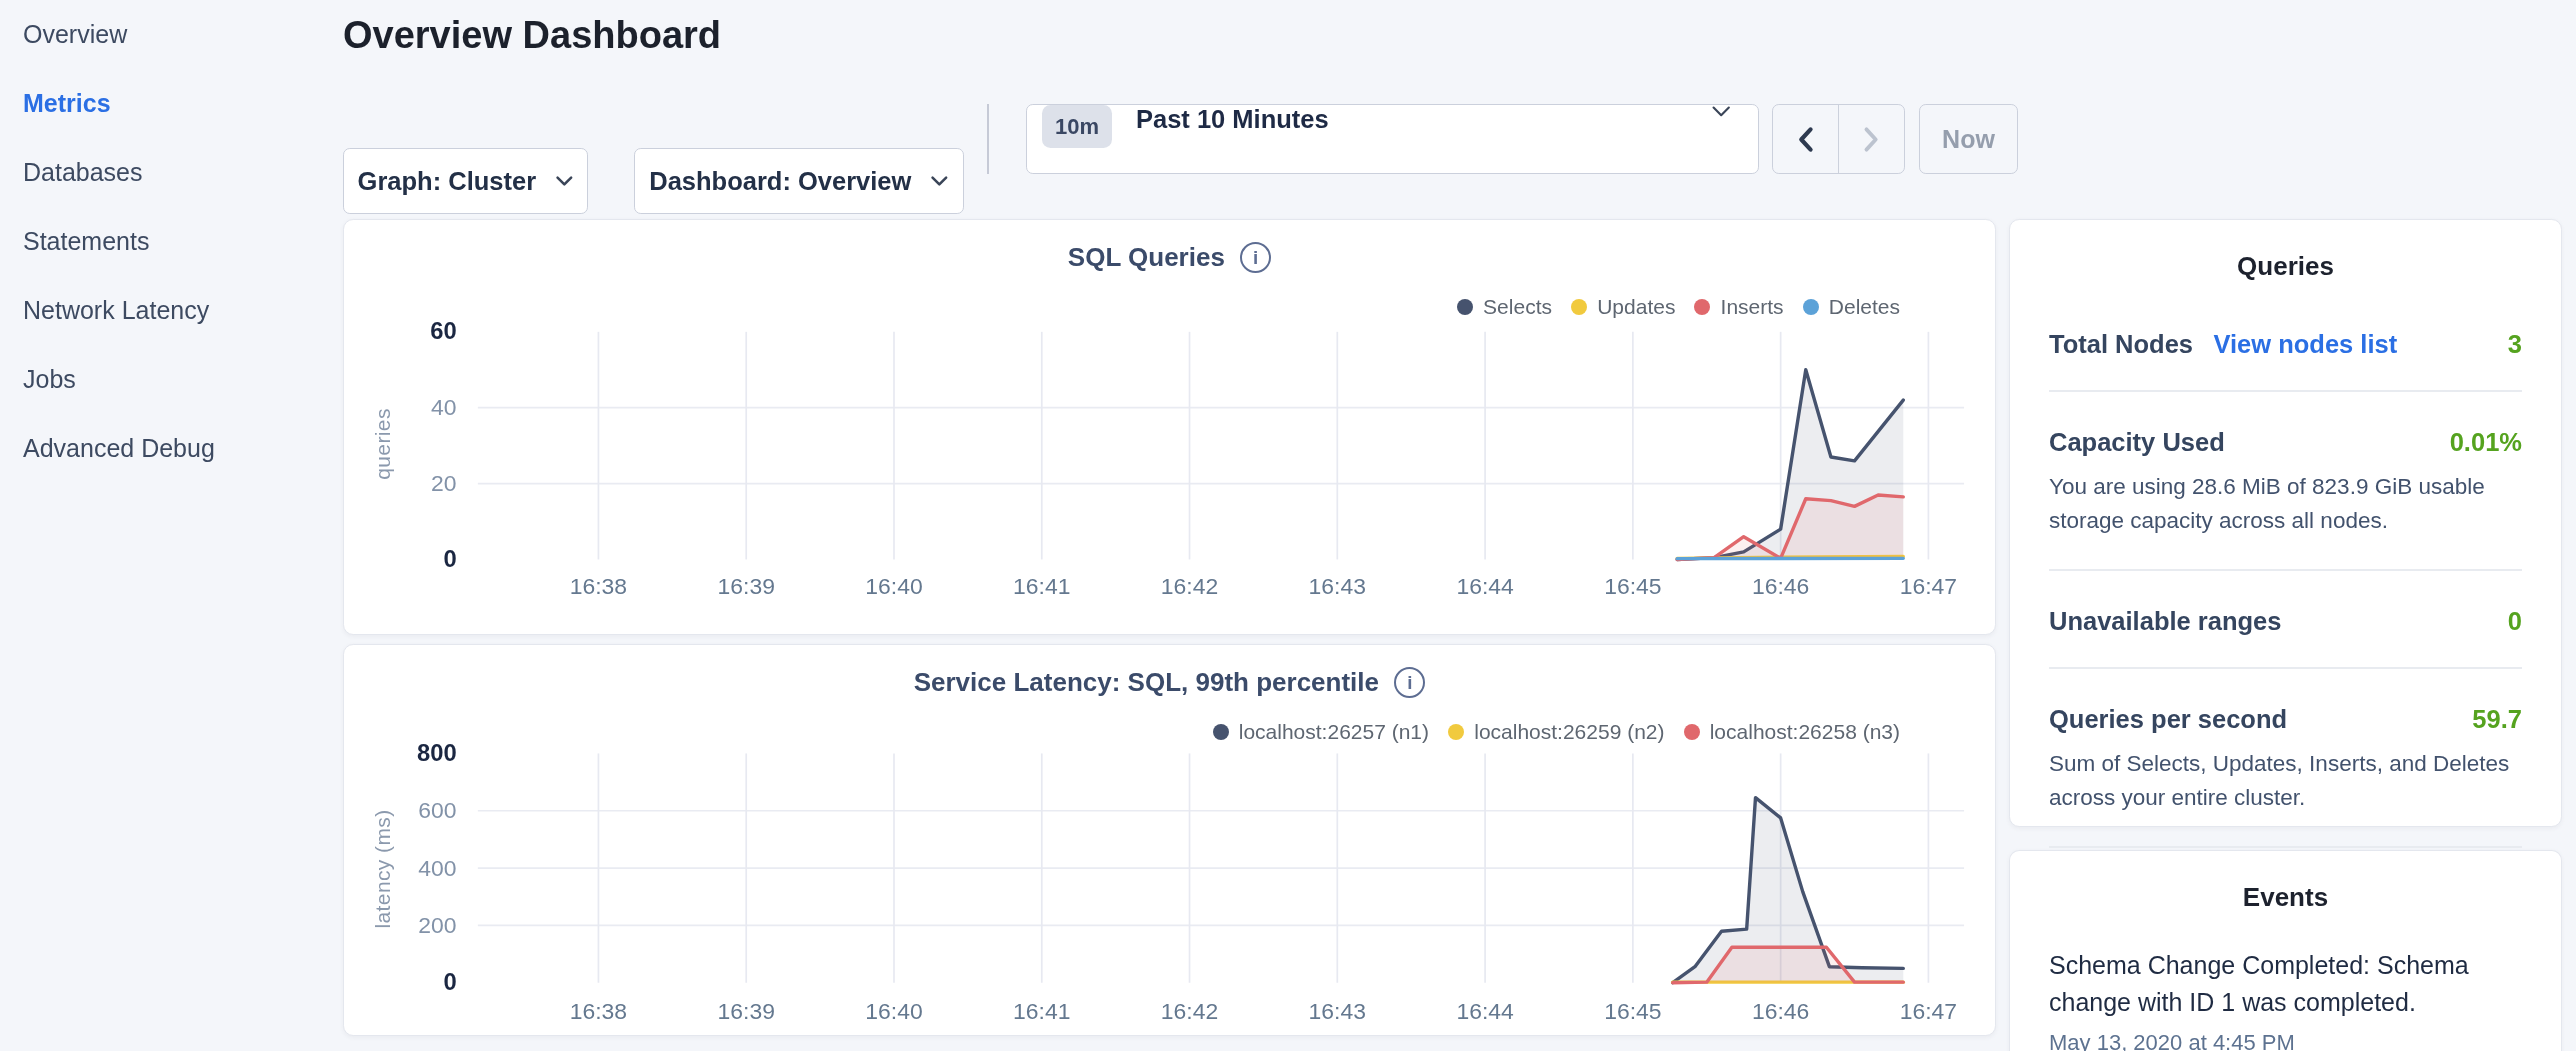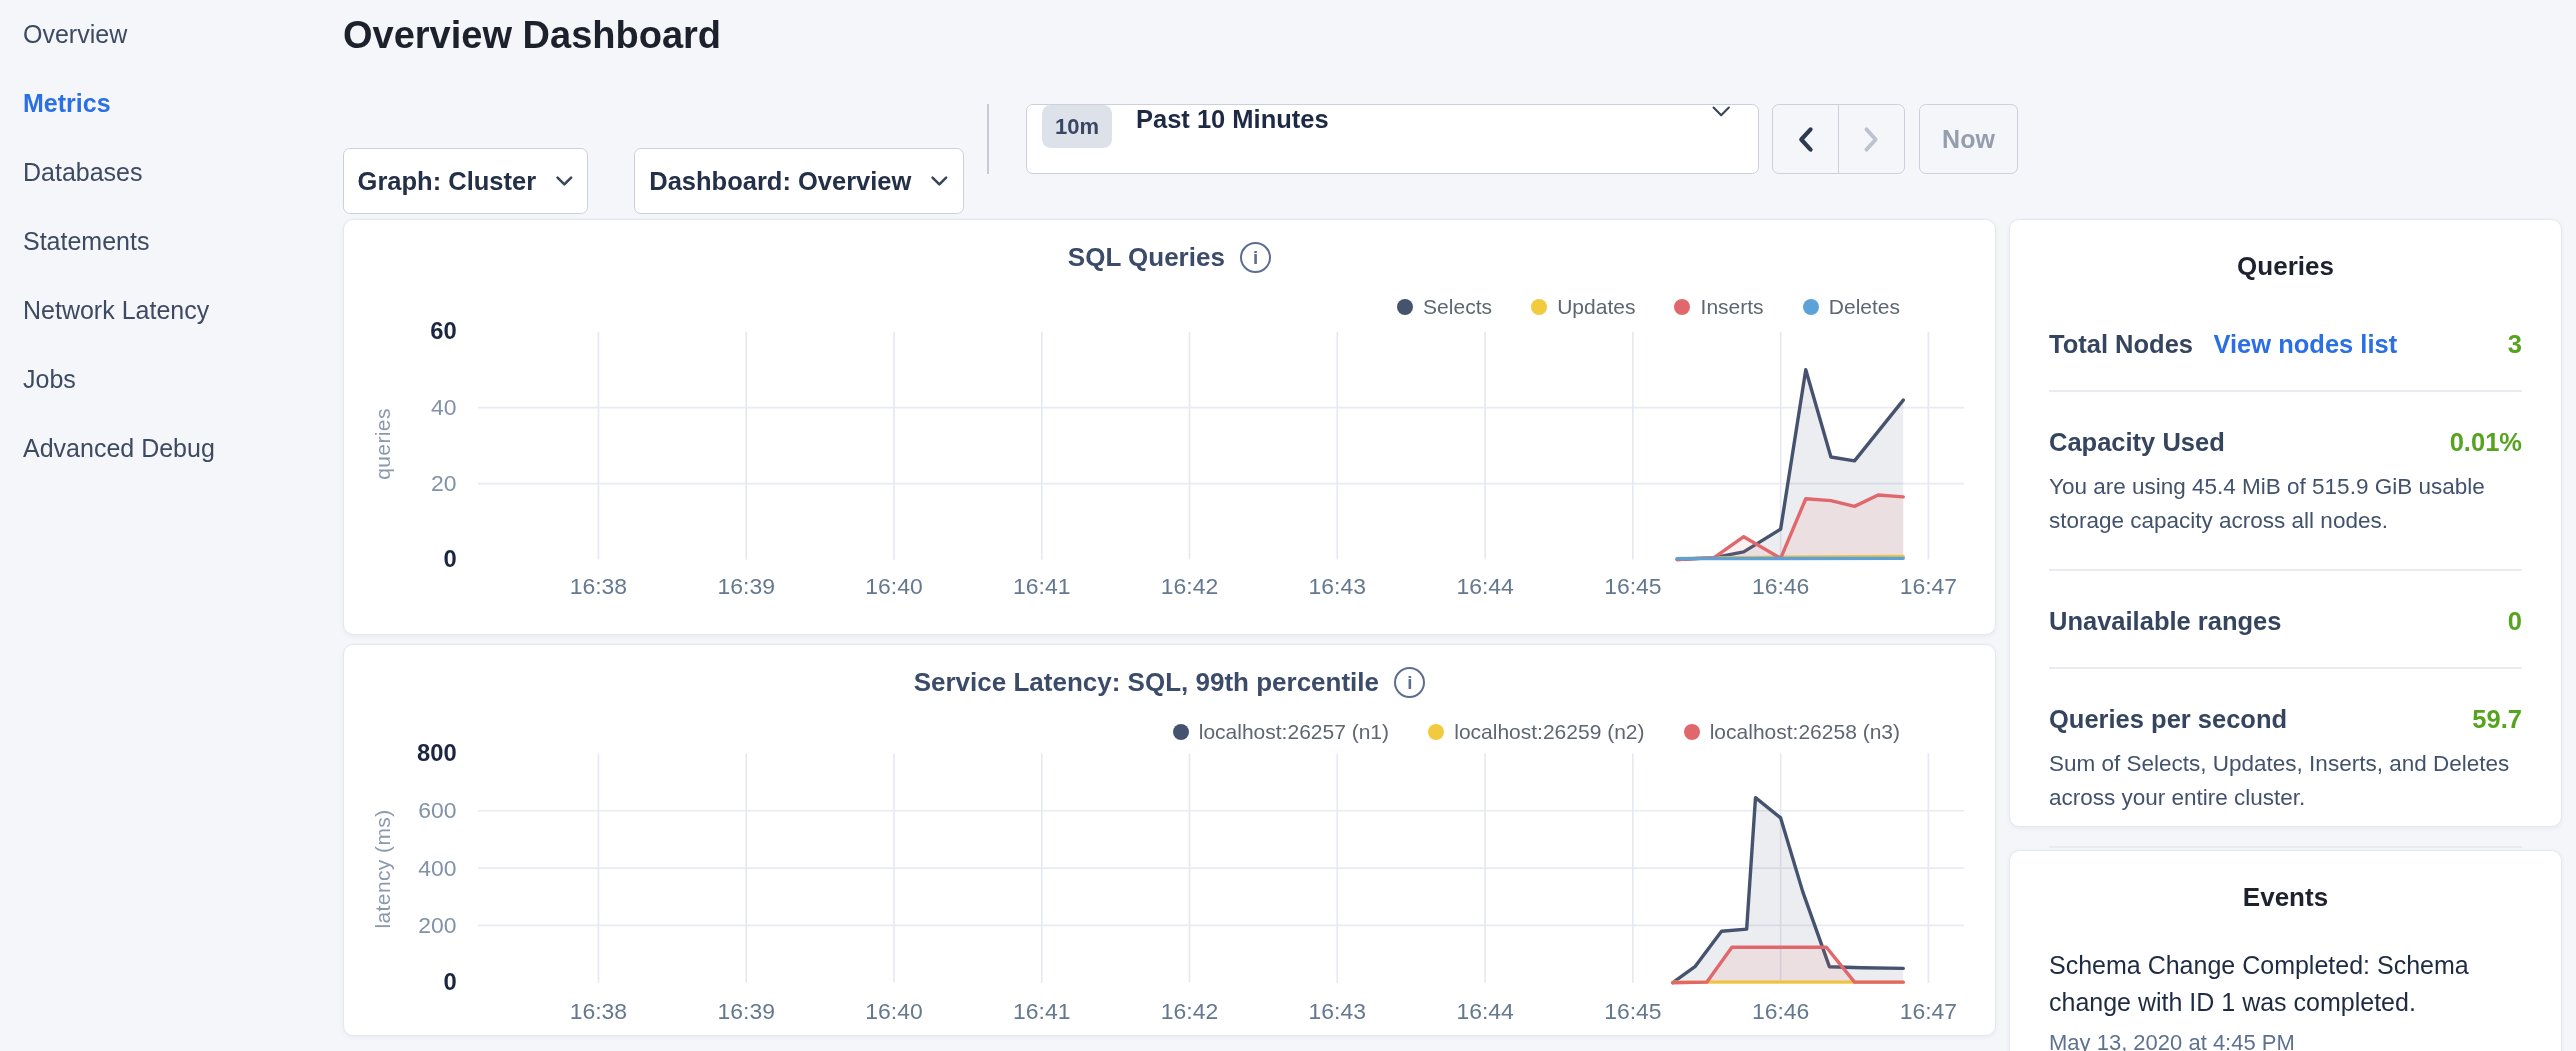--- a/index.html
+++ b/index.html
@@ -72,21 +72,21 @@
   .chart-title-row {
     position:absolute; top:22px; left:0; right:0;
     display:flex; align-items:flex-start; justify-content:center; gap:15.3px;
     font-size:26px; font-weight:700; color:#3b4b6a;
   }
   .info-icon {
     width:31px; height:31px; border:2.6px solid #5d6d92; border-radius:50%;
     color:#5d6d92; font-size:18.7px; font-weight:700;
     display:flex; align-items:center; justify-content:center; cursor:pointer;
   }
-  .legend { position:absolute; top:75px; right:95px; display:flex; align-items:flex-start; gap:39px; }
+  .legend { position:absolute; top:75px; right:95px; display:flex; align-items:flex-start; gap:19px; }
   .legend-item { display:flex; align-items:center; gap:10.2px; font-size:21px; color:#5e6671; }
   .dot { width:16px; height:16px; border-radius:50%; flex:none; }
   .ylabel {
     position:absolute; left:39px; top:224px;
     transform:translate(-50%,-50%) rotate(-90deg);
     font-size:21px; color:#8b99ad; letter-spacing:0.4px; white-space:nowrap;
   }
   .chart-svg { position:absolute; left:31px; top:94px; }
 
   
@@ -283,21 +283,21 @@
       <div class="srow">
         <span class="lbl">Total Nodes</span>
         <span class="lnk">View nodes list</span>
         <span class="val">3</span>
       </div>
       <div class="sdiv"></div>
       <div class="srow">
         <span class="lbl">Capacity Used</span>
         <span class="val">0.01%</span>
       </div>
-      <div class="sdesc">You are using 45.4 MiB of 515.9 GiB usable storage capacity across all nodes.</div>
+      <div class="sdesc">You are using 28.6 MiB of 823.9 GiB usable storage capacity across all nodes.</div>
       <div class="sdiv"></div>
       <div class="srow">
         <span class="lbl">Unavailable ranges</span>
         <span class="val">0</span>
       </div>
       <div class="sdiv"></div>
       <div class="srow">
         <span class="lbl">Queries per second</span>
         <span class="val">59.7</span>
       </div>

